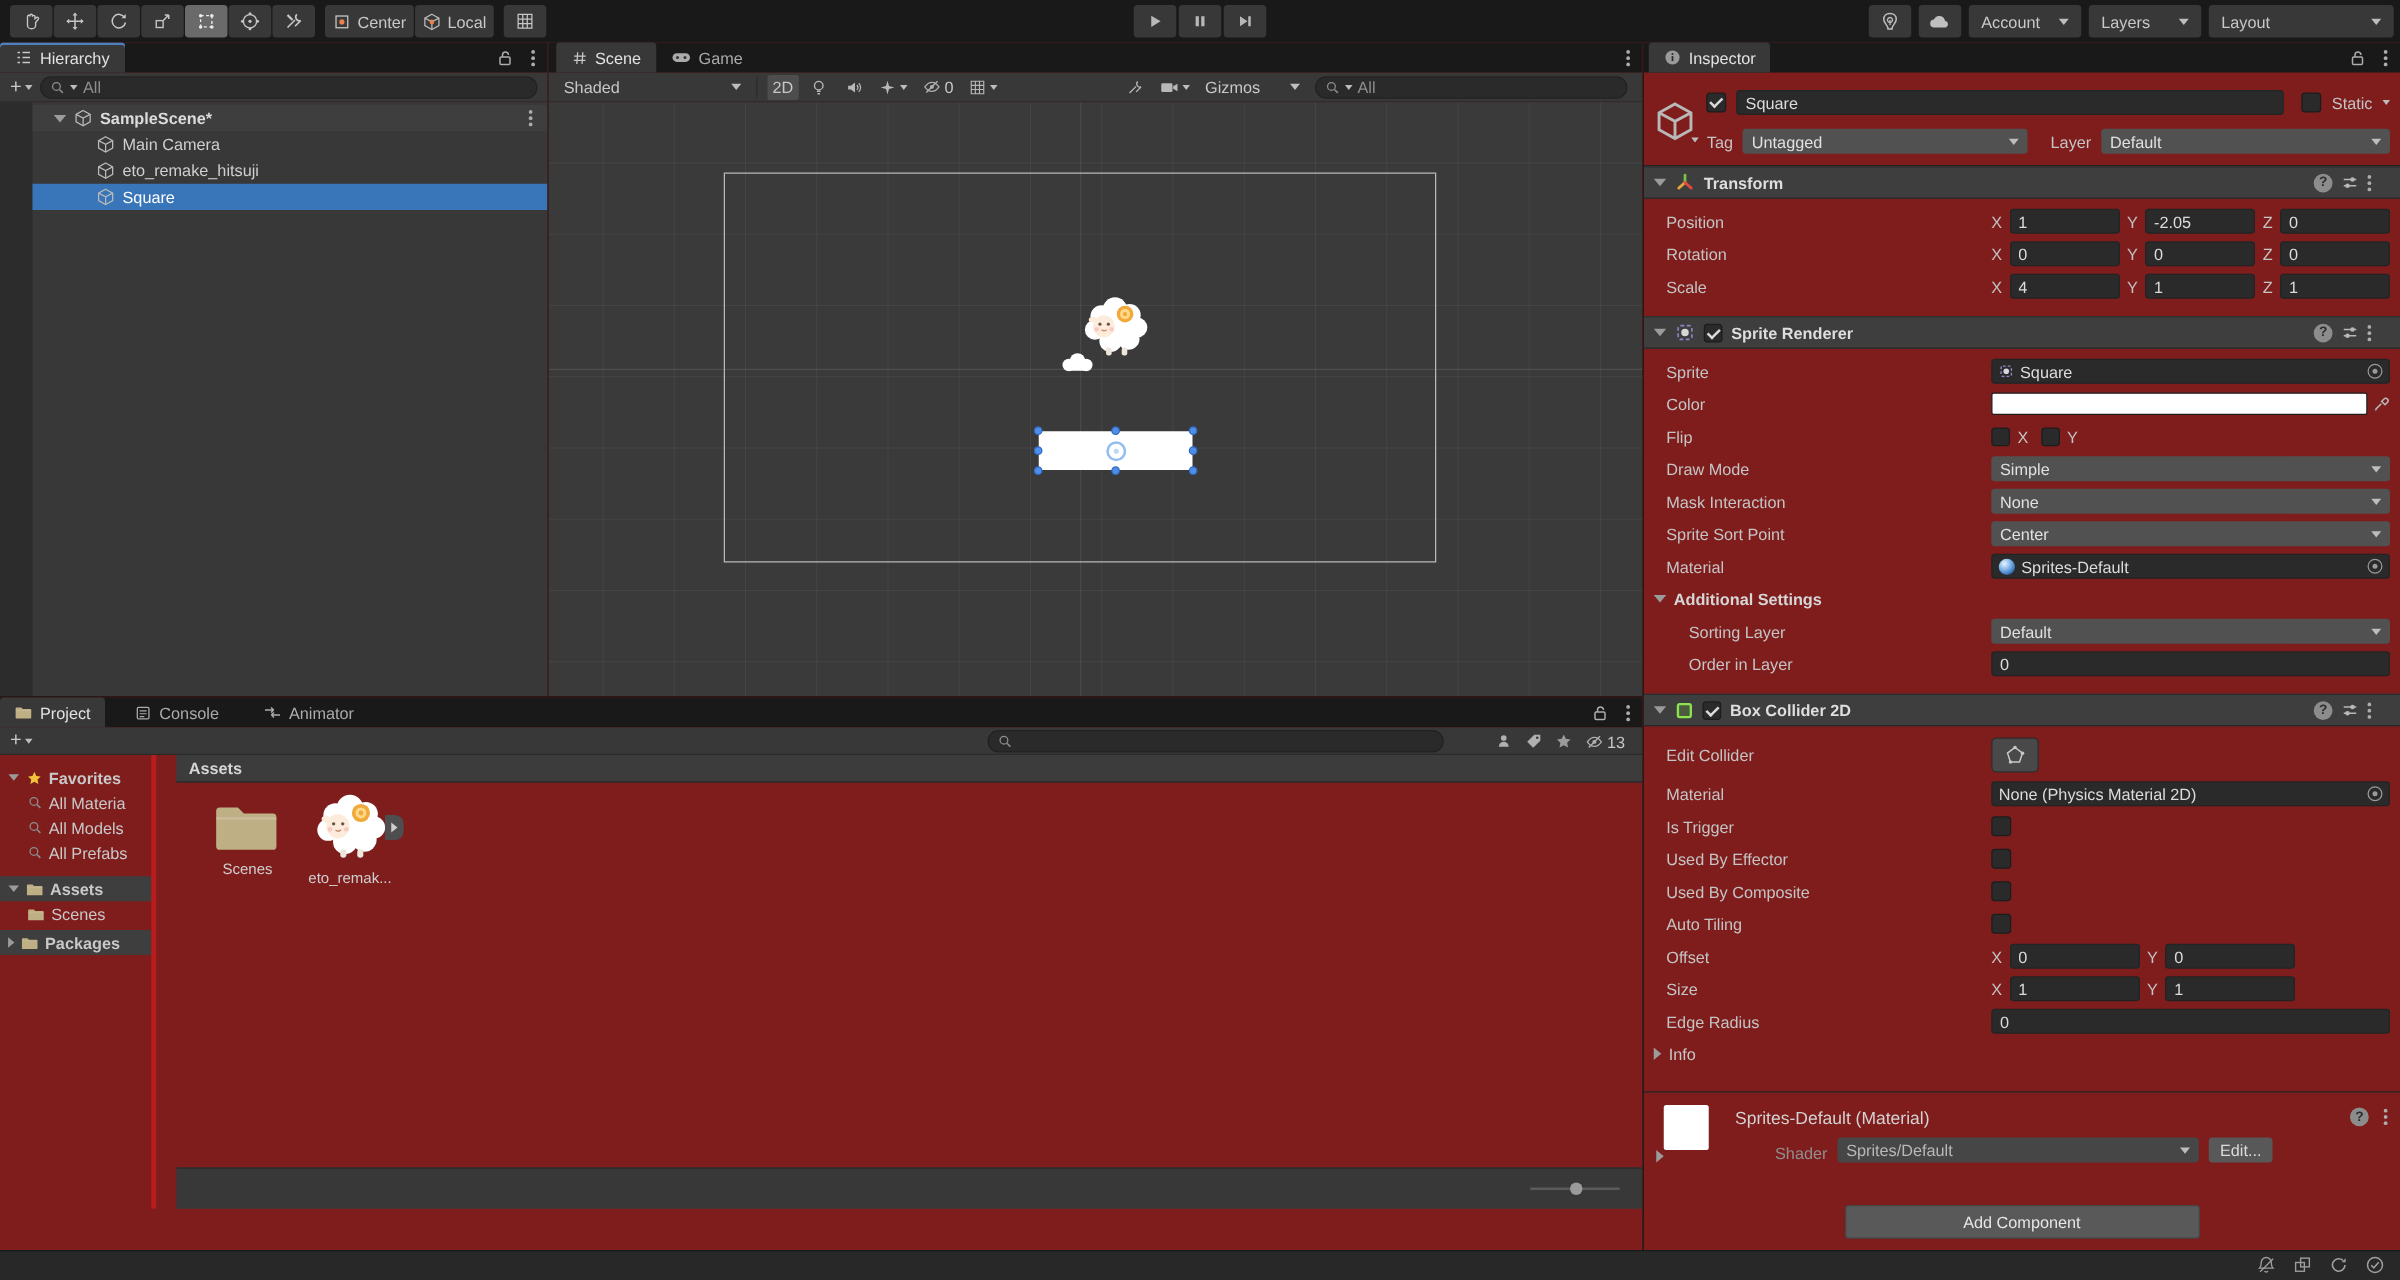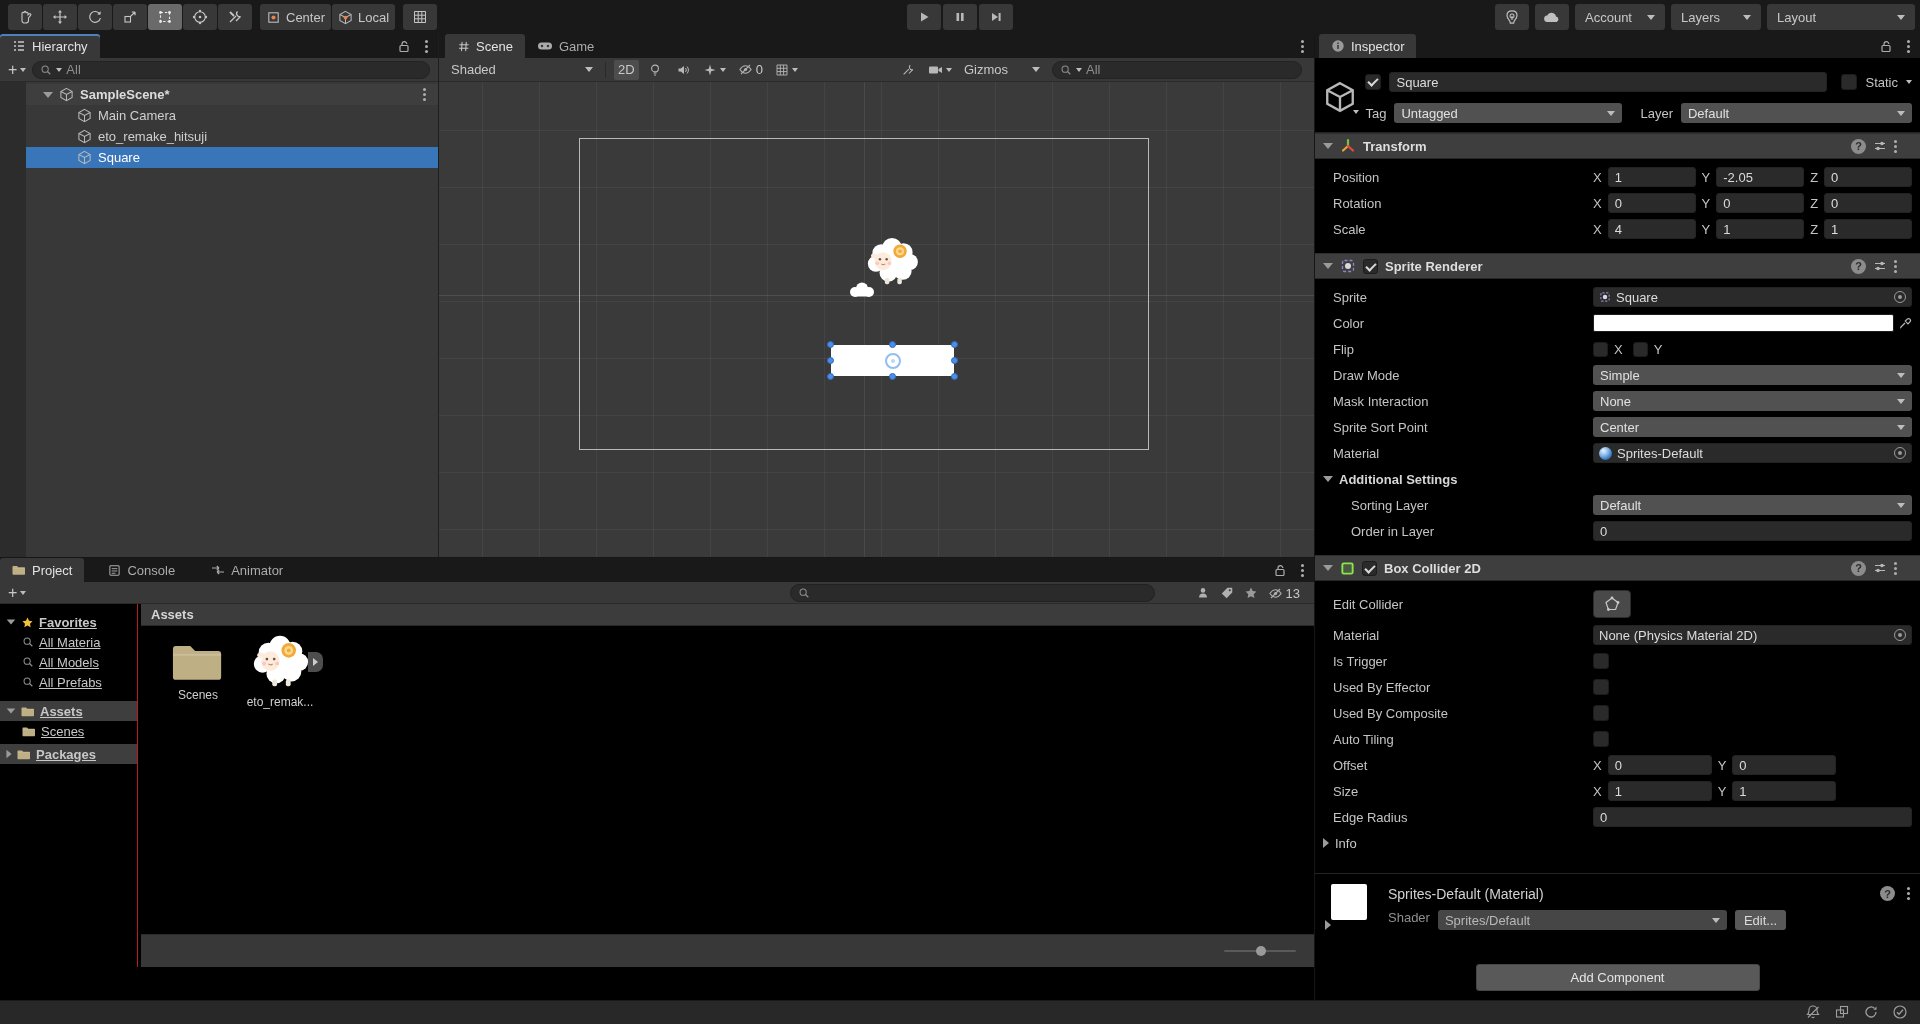--- a/index.html
+++ b/index.html
@@ -24,21 +24,21 @@
   .tbtn .txtlbl { color:#C8C8C8; }
   .playgroup { position:absolute; left:50%; top:4px; transform:translateX(-50%); display:flex; gap:2px; }
   .rightgroup { position:absolute; right:5px; top:4px; display:flex; gap:6px; align-items:center; }
   .ddbtn { height:26px; background:#383838; border-radius:3px; display:flex; align-items:center;
            gap:14px; padding:0 10px; min-width:90px; justify-content:space-between; }
   .caret { width:0; height:0; border-left:4px solid transparent; border-right:4px solid transparent;
            border-top:5px solid #BDBDBD; flex-shrink:0; }
   .caret.sm { border-left-width:3px; border-right-width:3px; border-top-width:4px; }
 
   
-  .panel { position:absolute; background:#000000; }
+  .panel { position:absolute; background:#7f1d1d; }
   .hierarchy { left:0; top:34px; width:438px; height:523px; }
   .scenepanel { left:438px; top:34px; width:876px; height:523px; border-left:1px solid #1E1E1E; }
   .projectpanel { left:0; top:557px; width:1314px; height:443px; border-top:1px solid #161616; }
   .inspector { left:1314px; top:34px; width:606px; height:966px; border-left:1px solid #161616; }
   .statusbar { position:absolute; left:0; top:1000px; width:1920px; height:24px; background:#282828;
                border-top:1px solid #191919; }
 
   .tabbar { height:24px; background:#191919; display:flex; align-items:flex-end; position:relative; }
   .tab { height:24px; display:flex; align-items:center; gap:6px; padding:0 12px; color:#ABABAB; }
   .tab.active { background:#383838; color:#E2E2E2; border-radius:3px 3px 0 0; }
@@ -91,22 +91,22 @@
   .pivot { position:absolute; left:50%; top:50%; width:16px; height:16px; margin:-8px 0 0 -8px;
            border:2px solid rgba(140,185,240,0.95); border-radius:50%; }
   .pivot::after { content:""; position:absolute; left:50%; top:50%; width:4px; height:4px; margin:-2px 0 0 -2px;
                   border-radius:50%; background:rgba(180,210,245,0.9); }
 
   
   .p-toolbar { position:relative; height:22px; background:#383838; border-bottom:1px solid #2A2A2A;
                display:flex; align-items:center; padding:0 8px; }
   .p-search { position:absolute; left:790px; top:2px; width:365px; }
   .p-toolicons { position:absolute; right:14px; top:0; height:22px; display:flex; align-items:center; gap:10px;justify-content:space-between; }
-  .ptree { position:absolute; left:0; top:46px; width:138px; bottom:33px; border-right:1px solid #b91c1c;
-           padding-top:8px; overflow:hidden;text-decoration:underline; }
+  .ptree { position:absolute; left:0; top:46px; width:125px; bottom:33px; border-right:4px solid #b91c1c;
+           padding-top:8px; overflow:hidden; }
   .prow { height:20px; display:flex; align-items:center; gap:5px; padding-left:6px; color:#C8C8C8;
           white-space:nowrap; }
   .prow.bold { font-weight:bold; }
   .prow.headerbg { background:#3E3E3E; }
   .prow.indent { padding-left:22px; }
   .pcontent { position:absolute; left:141px; top:46px; right:0; bottom:33px; }
   .p-breadcrumb { height:22px; background:#3C3C3C; border-bottom:1px solid #292929; display:flex;
                   align-items:center; padding-left:10px; font-weight:bold; color:#D6D6D6; }
   .asset-cell { position:absolute; width:78px; text-align:center; }
   .asset-cell .alabel { margin-top:5px; font-size:12px; color:#CFCFCF; }
@@ -167,21 +167,21 @@
   .sphere { width:13px; height:13px; border-radius:50%;
             background:radial-gradient(circle at 35% 30%, #EAF5FF 0%, #7FB3E8 40%, #2F6CB3 75%, #1C4A80 100%); }
   .ecbtn { width:38px; height:28px; background:#494949; border:1px solid #2C2C2C; border-radius:4px;
            display:flex; align-items:center; justify-content:center; }
   .irow.tall { height:30px; }
 
   .mat-block { border-top:1px solid #242424; margin-top:6px; padding:10px 8px 14px 8px; position:relative; }
   .mat-head { display:flex; gap:21px; }
   .mat-swatch { width:36px; height:36px; background:#FFFFFF; border-radius:2px; flex-shrink:0; margin-left:8px; }
   .mat-title { color:#D2D2D2; font-size:14px; margin-top:2px; }
-  .mat-shader-row { display:flex; align-items:flex-start; gap:8px; margin-top:8px; }
+  .mat-shader-row { display:flex; align-items:flex-end; gap:8px; margin-top:8px;margin-left:32px; }
   .shader-lbl { color:#8F8F8F; }
   .shader-dd { width:289px; background:#464646; color:#B8B8B8; }
   .btn-sm { background:#585858; border-radius:3px; height:20px; padding:0 9px; display:flex;
             align-items:center; color:#DCDCDC; }
   .mat-corner { position:absolute; right:10px; top:12px; display:flex; gap:12px; align-items:center; }
   .mat-fold { position:absolute; left:10px; bottom:14px; }
 
   .addcomp { margin:20px auto 0 auto; width:284px; height:27px; background:#595959; border:1px solid #464646;
              border-radius:3px; display:flex; align-items:center; justify-content:center; color:#E6E6E6; }
 

